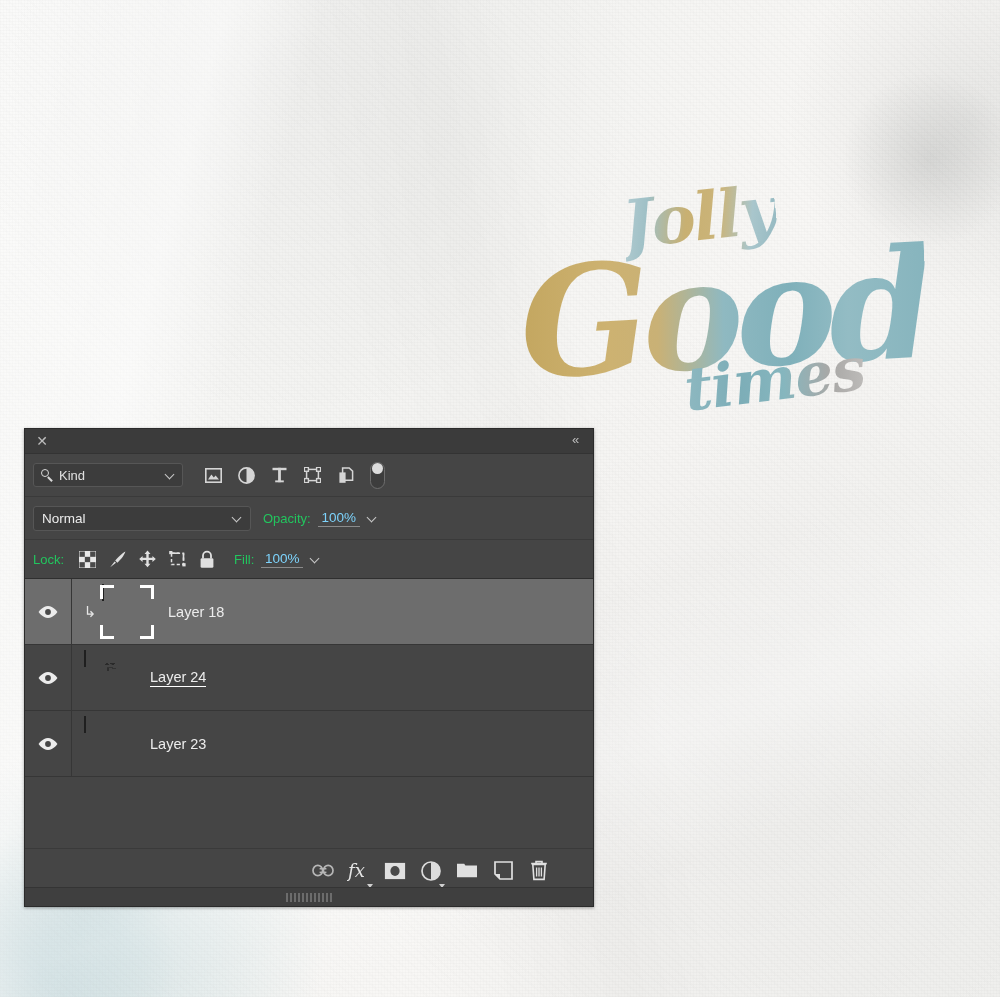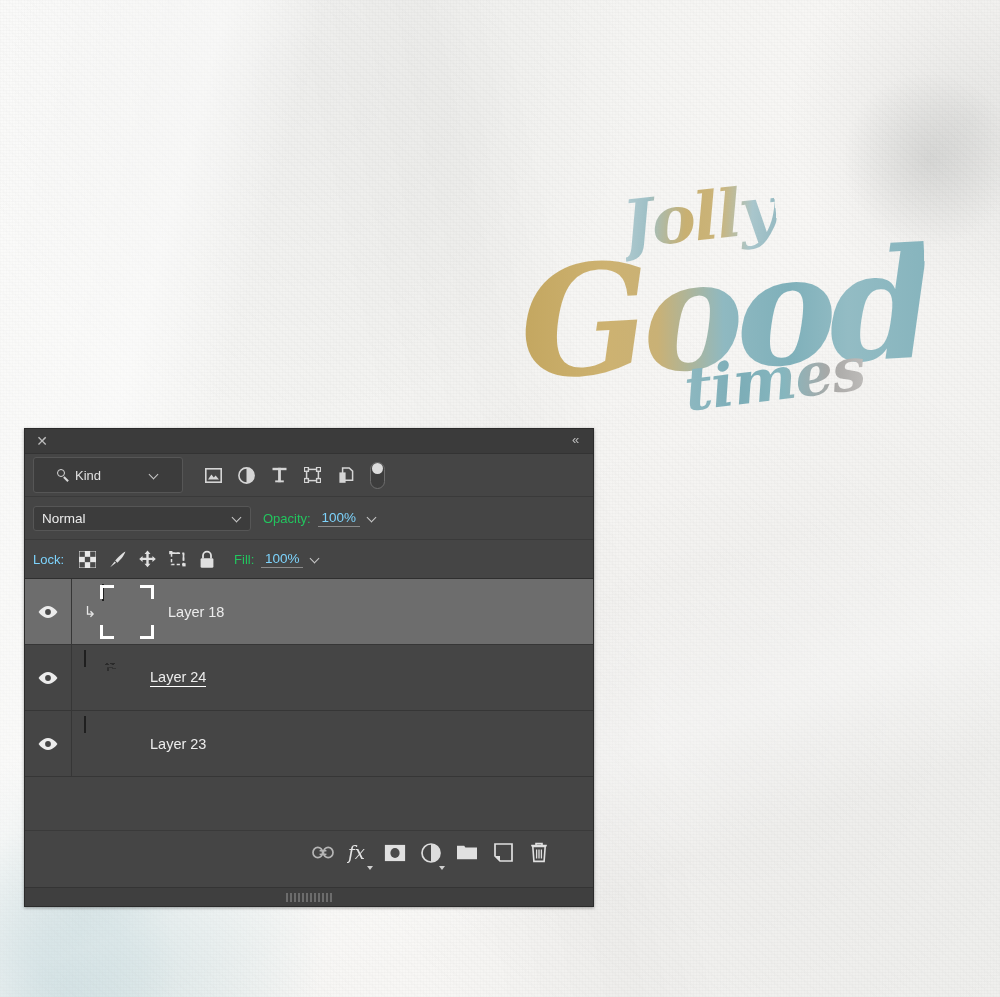--- a/index.html
+++ b/index.html
@@ -112,22 +112,22 @@
   }
   #panel-menu .bars{width:17px;}
   #panel-menu .bars i{display:block;height:2px;background:#c2c2c2;margin:2.5px 0;}
 
   
   #filter-row{
     height:42px;background:#454545;display:flex;align-items:center;padding:0 8px;
     border-bottom:1px solid #3a3a3a;
   }
   #kind-select{
-    width:150px;height:36px;background:#3c3c3c;border:1px solid #565656;border-radius:3px;
-    display:flex;align-items:center;padding:0 23px;cursor:pointer;box-sizing:border-box;
+    width:150px;height:24px;background:#3c3c3c;border:1px solid #565656;border-radius:3px;
+    display:flex;align-items:center;padding:0 7px;cursor:pointer;box-sizing:border-box;
   }
   .magnifier{width:13px;height:13px;position:relative;flex:0 0 auto;margin-right:5px;}
   .magnifier .circ{position:absolute;left:0;top:0;width:8px;height:8px;border:1.6px solid #d8d8d8;border-radius:50%;box-sizing:border-box;}
   .magnifier .hdl{position:absolute;left:7px;top:7.5px;width:6px;height:1.6px;background:#d8d8d8;transform:rotate(45deg);transform-origin:left center;}
   #kind-label{flex:1;font-size:13px;color:#e0e0e0;}
   .caret{
     width:0;height:0;border-left:4.5px solid transparent;border-right:4.5px solid transparent;
     border-top:5px solid #c9c9c9;flex:0 0 auto;
   }
   .caret.thin{
@@ -165,21 +165,21 @@
   .scrubby .val{
     font-size:13.5px;color:#7dd3fc;border-bottom:1px solid #8a8a8a;padding:0 2px 1px 2px;min-width:38px;text-align:center;
   }
   .scrubby .caret{margin-left:8px;}
 
   
   #lock-row{
     height:38px;background:#454545;display:flex;align-items:center;padding:0 8px;
     border-bottom:1px solid #2f2f2f;
   }
-  #lock-label{font-size:13px;color:#7dd3fc;margin-right:8px;}
+  #lock-label{font-size:13px;color:#22c55e;margin-right:8px;}
   .lock-icon{width:30px;height:24px;display:flex;align-items:center;justify-content:center;cursor:pointer;}
 
   
   #layer-list{background:#454545;}
   .layer-row{
     height:65px;display:flex;align-items:stretch;border-bottom:1px solid #363636;
     background:#454545;cursor:pointer;
   }
   .layer-row.selected{background:#6d6d6d;}
   .eye-cell{
@@ -239,21 +239,21 @@
   .sel-bracket .bl-v{left:0;bottom:0;width:3px;height:14px;}
   .sel-bracket .br-h{right:0;bottom:0;width:14px;height:3px;}
   .sel-bracket .br-v{right:0;bottom:0;width:3px;height:14px;}
   .layer-name{
     margin-left:14px;font-size:14.5px;color:#ececec;
   }
   .layer-name.renaming{border-bottom:1.5px solid #ffffff;padding-bottom:1px;}
 
   
   #panel-bottom{
-    position:absolute;left:0;bottom:32px;width:100%;height:44px;background:#454545;
+    position:absolute;left:0;bottom:14px;width:100%;height:44px;background:#454545;
     border-top:1px solid #3a3a3a;display:flex;align-items:center;justify-content:flex-end;
     padding-right:36px;box-sizing:border-box;
   }
   .btm-btn{
     width:36px;height:36px;display:flex;align-items:center;justify-content:center;
     cursor:pointer;position:relative;
   }
   .btm-btn .mini-caret{
     position:absolute;bottom:1px;right:4px;width:0;height:0;
     border-left:3.5px solid transparent;border-right:3.5px solid transparent;border-top:4px solid #d0d0d0;

